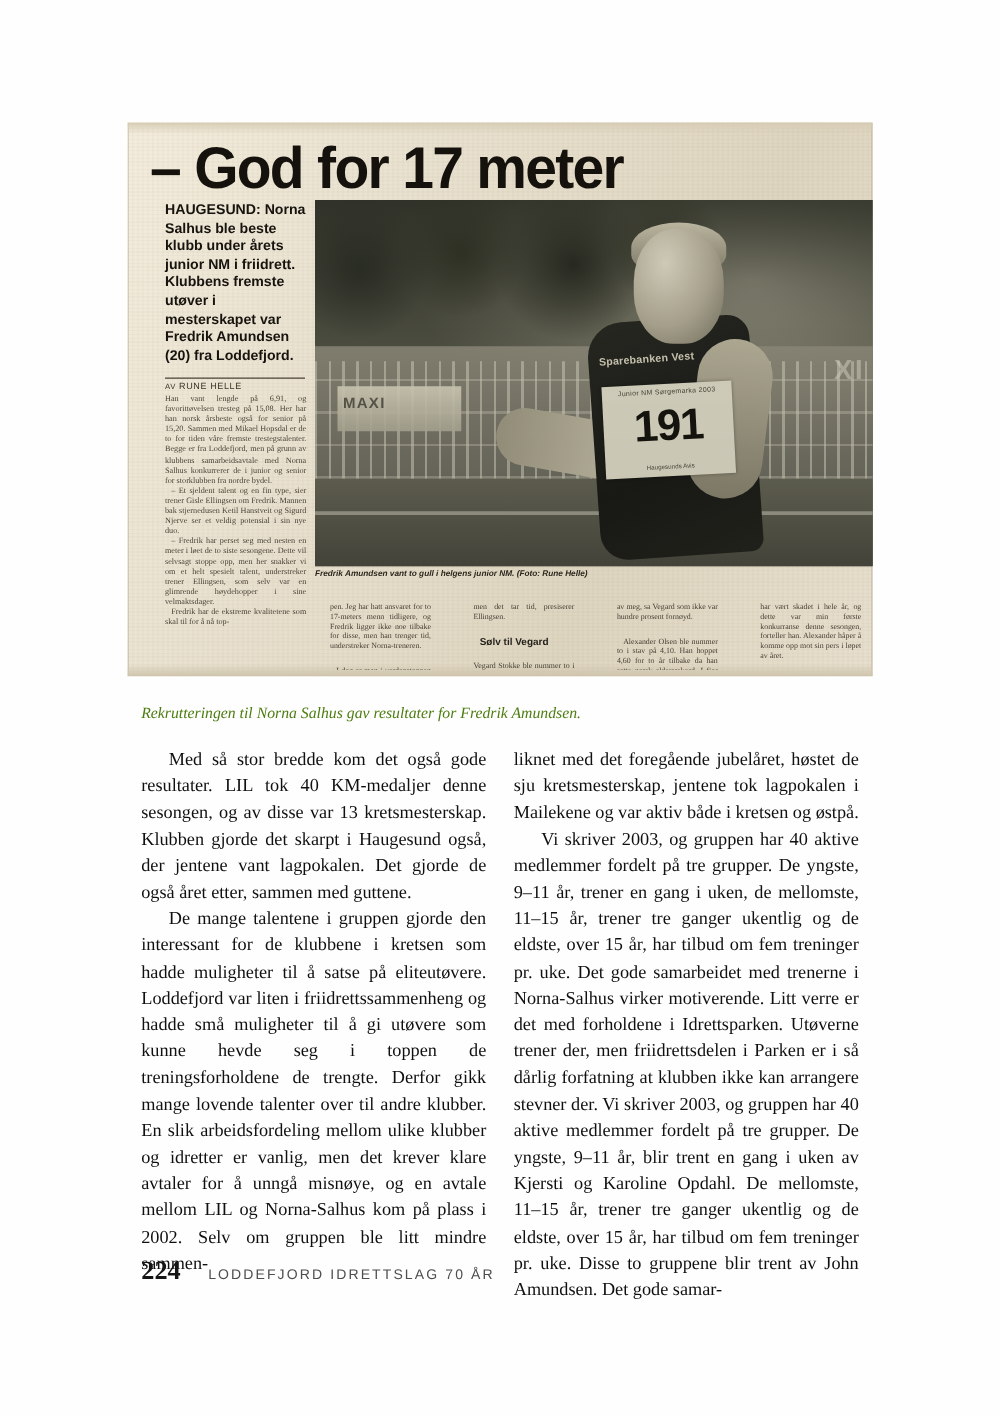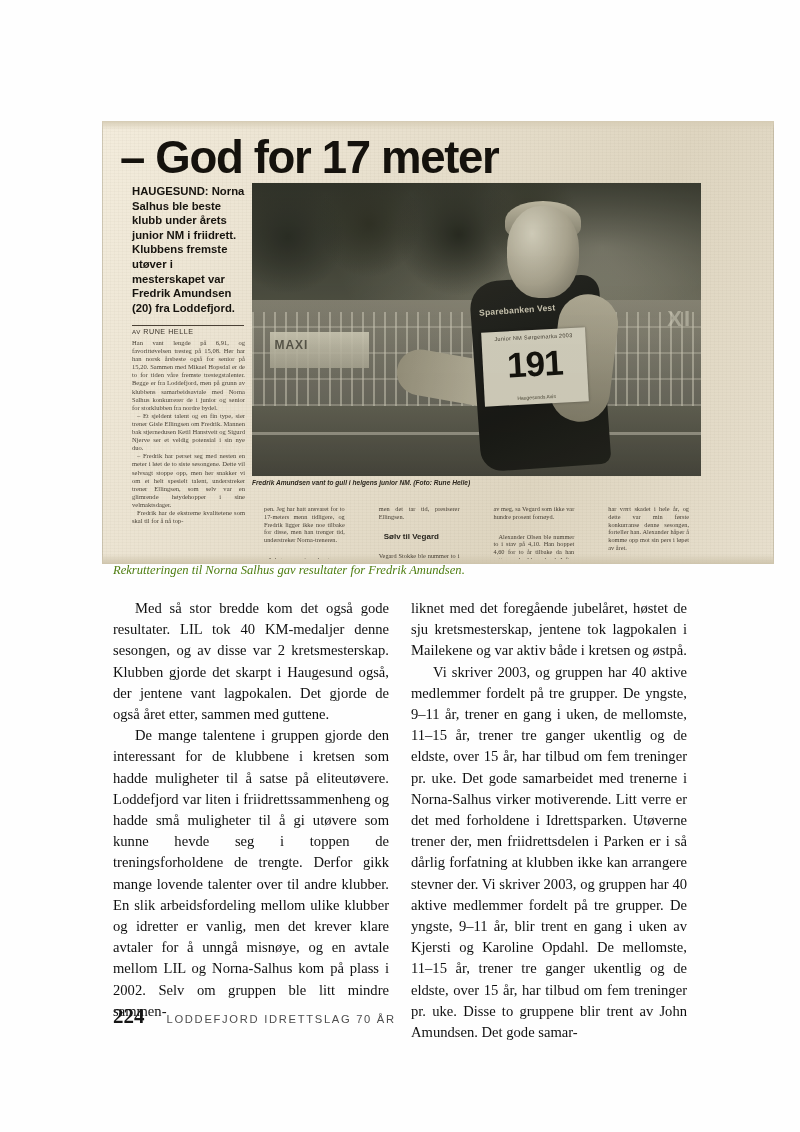--- a/index.html
+++ b/index.html
@@ -19,22 +19,22 @@
   .page {
     position: absolute;
     inset: 0;
     background: #fefefe;
   }
 
   
   .clipping {
     position: absolute;
     left: 102px;
-    top: 121px;
-    width: 672px;
+    top: 98px;
+    width: 596px;
     height: 443px;
     background: #e8e0cf;
     background-image:
       linear-gradient(115deg, #f3ecdc 0%, #e9e1cf 32%, #ded5c0 68%, #e7dfcd 100%);
     box-shadow: 0 0 0 1px rgba(150,140,115,0.35) inset;
     overflow: hidden;
     text-decoration: underline;
   }
   .clip-grain {
     position: absolute;
@@ -434,21 +434,21 @@
         <p class="noind">har vært skadet i hele år, og dette var min første konkurranse denne sesongen, forteller han. Alexander håper å komme opp mot sin pers i løpet av året.</p>
         <p class="col-mark">▪</p>
       </div>
     </div>
   </div>
 
   <div class="fig-caption">Rekrutteringen til Norna Salhus gav resultater for Fredrik Amundsen.</div>
 
   <div class="body-cols">
     <div class="body-col">
-      <p>Med så stor bredde kom det også gode resultater. LIL tok 40 KM-medaljer denne sesongen, og av disse var 2 kretsmesterskap. Klubben gjorde det skarpt i Haugesund også, der jentene vant lagpokalen. Det gjorde de også året etter, sammen med guttene.</p>
+      <p>Med så stor bredde kom det også gode resultater. LIL tok 40 KM-medaljer denne sesongen, og av disse var 13 kretsmesterskap. Klubben gjorde det skarpt i Haugesund også, der jentene vant lagpokalen. Det gjorde de også året etter, sammen med guttene.</p>
       <p>De mange talentene i gruppen gjorde den interessant for de klubbene i kretsen som hadde muligheter til å satse på eliteutøvere. Loddefjord var liten i friidrettssammenheng og hadde små muligheter til å gi utøvere som kunne hevde seg i toppen de treningsforholdene de trengte. Derfor gikk mange lovende talenter over til andre klubber. En slik arbeidsfordeling mellom ulike klubber og idretter er vanlig, men det krever klare avtaler for å unngå misnøye, og en avtale mellom LIL og Norna-Salhus kom på plass i 2002. Selv om gruppen ble litt mindre sammen-</p>
     </div>
     <div class="body-col">
       <p class="noindent">liknet med det foregående jubelåret, høstet de sju kretsmesterskap, jentene tok lagpokalen i Mailekene og var aktiv både i kretsen og østpå.</p>
       <p>Vi skriver 2003, og gruppen har 40 aktive medlemmer fordelt på tre grupper. De yngste, 9–11 år, trener en gang i uken, de mellomste, 11–15 år, trener tre ganger ukentlig og de eldste, over 15 år, har tilbud om fem treninger pr. uke. Det gode samarbeidet med trenerne i Norna-Salhus virker motiverende. Litt verre er det med forholdene i Idrettsparken. Utøverne trener der, men friidrettsdelen i Parken er i så dårlig forfatning at klubben ikke kan arrangere stevner der. Vi skriver 2003, og gruppen har 40 aktive medlemmer fordelt på tre grupper. De yngste, 9–11 år, blir trent en gang i uken av Kjersti og Karoline Opdahl. De mellomste, 11–15 år, trener tre ganger ukentlig og de eldste, over 15 år, har tilbud om fem treninger pr. uke. Disse to gruppene blir trent av John Amundsen.  Det gode samar-</p>
     </div>
   </div>
 
   <div class="footer">
     <div class="folio">224</div>

